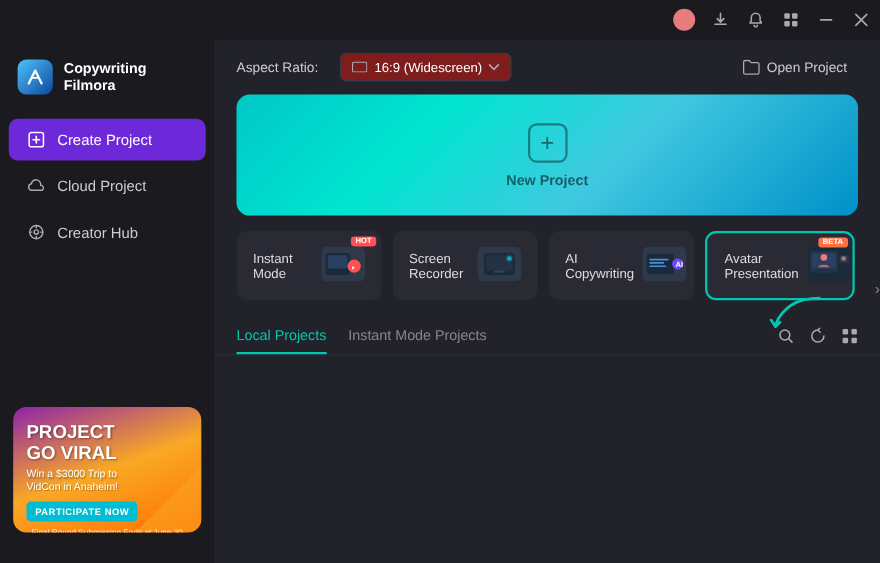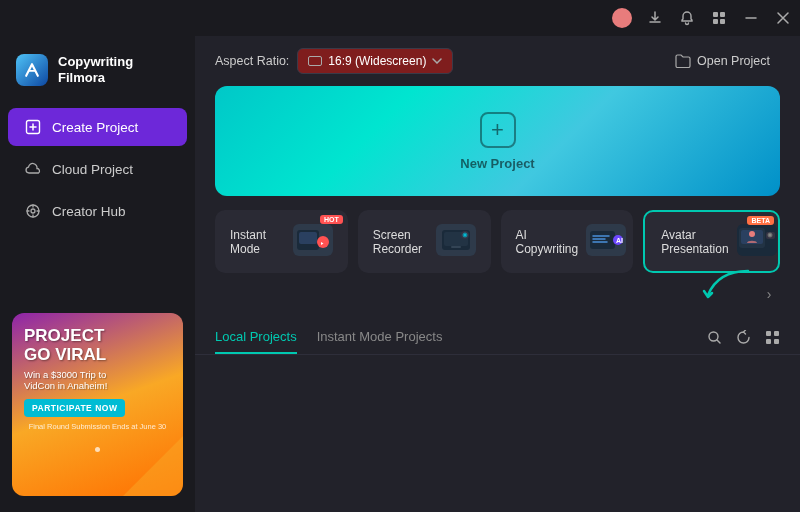--- a/index.html
+++ b/index.html
@@ -110,26 +110,26 @@
     }
     .nav-icon {
       width: 18px;
       height: 18px;
       display: flex;
       align-items: center;
       justify-content: center;
       flex-shrink: 0;
     }
     .sidebar-ad {
-      margin: auto 12px 16px 12px;
+      margin: auto 12px 28px 12px;
       border-radius: 12px;
       overflow: hidden;
       background: linear-gradient(160deg, #8e24aa, #f9a825, #ff6f00);
       position: relative;
-      height: 183px;
+      height: 114px;
     }
     .sidebar-ad-inner {
       padding: 14px 12px 10px 12px;
       position: relative;
       z-index: 1;
     }
     .ad-title {
       font-size: 17px;
       font-weight: 900;
       color: #fff;
@@ -200,21 +200,21 @@
     .toolbar {
       display: flex;
       align-items: center;
       justify-content: space-between;
       padding: 12px 20px;
       flex-shrink: 0;
     }
     .aspect-ratio-control {
       display: flex;
       align-items: center;
-      gap: 8px;
+      gap: 20px;
       font-size: 12.5px;
       color: #ccc;
     }
     .aspect-dropdown {
       background: #7f1d1d;
       border: 1px solid #3a3a48;
       border-radius: 6px;
       padding: 5px 10px;
       color: #fff;
       font-size: 12px;
@@ -481,21 +481,21 @@
         </svg>
         <span>Open Project</span>
       </div>
     </div>
 
     <div class="new-project-banner">
       <div class="new-project-plus">+</div>
       <div class="new-project-label">New Project</div>
     </div>
 
-    <div style="display:flex; align-items:flex-end; margin: 0 20px 16px 20px; gap: 10px; position: relative; flex-direction: column;">
+    <div style="display:flex; align-items:flex-end; margin: 0 20px 16px 20px; gap: 10px; position: relative;">
       <div class="quick-actions" style="margin:0; flex:1; overflow:visible;">
 
         <div class="action-card">
           <span class="badge">HOT</span>
           <span style="font-size:12px;font-weight:500;">Instant Mode</span>
           <div style="margin-left:auto;">
             <svg width="40" height="32" viewBox="0 0 40 32" fill="none">
               <rect width="40" height="32" rx="6" fill="#2e3a4a"></rect>
               <rect x="4" y="6" width="22" height="20" rx="3" fill="#1a2a3a"></rect>
               <rect x="6" y="8" width="18" height="12" rx="2" fill="#2a4060"></rect>

